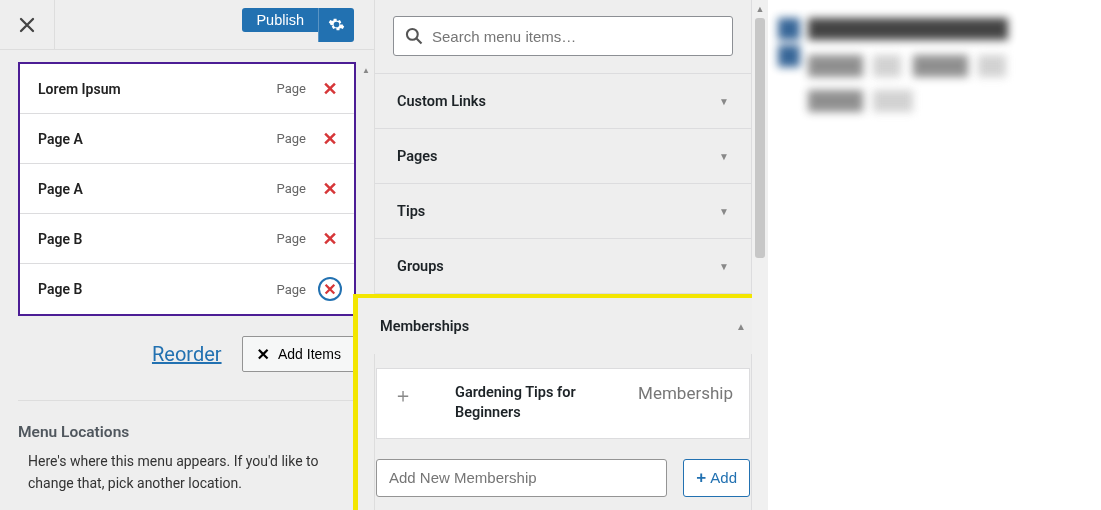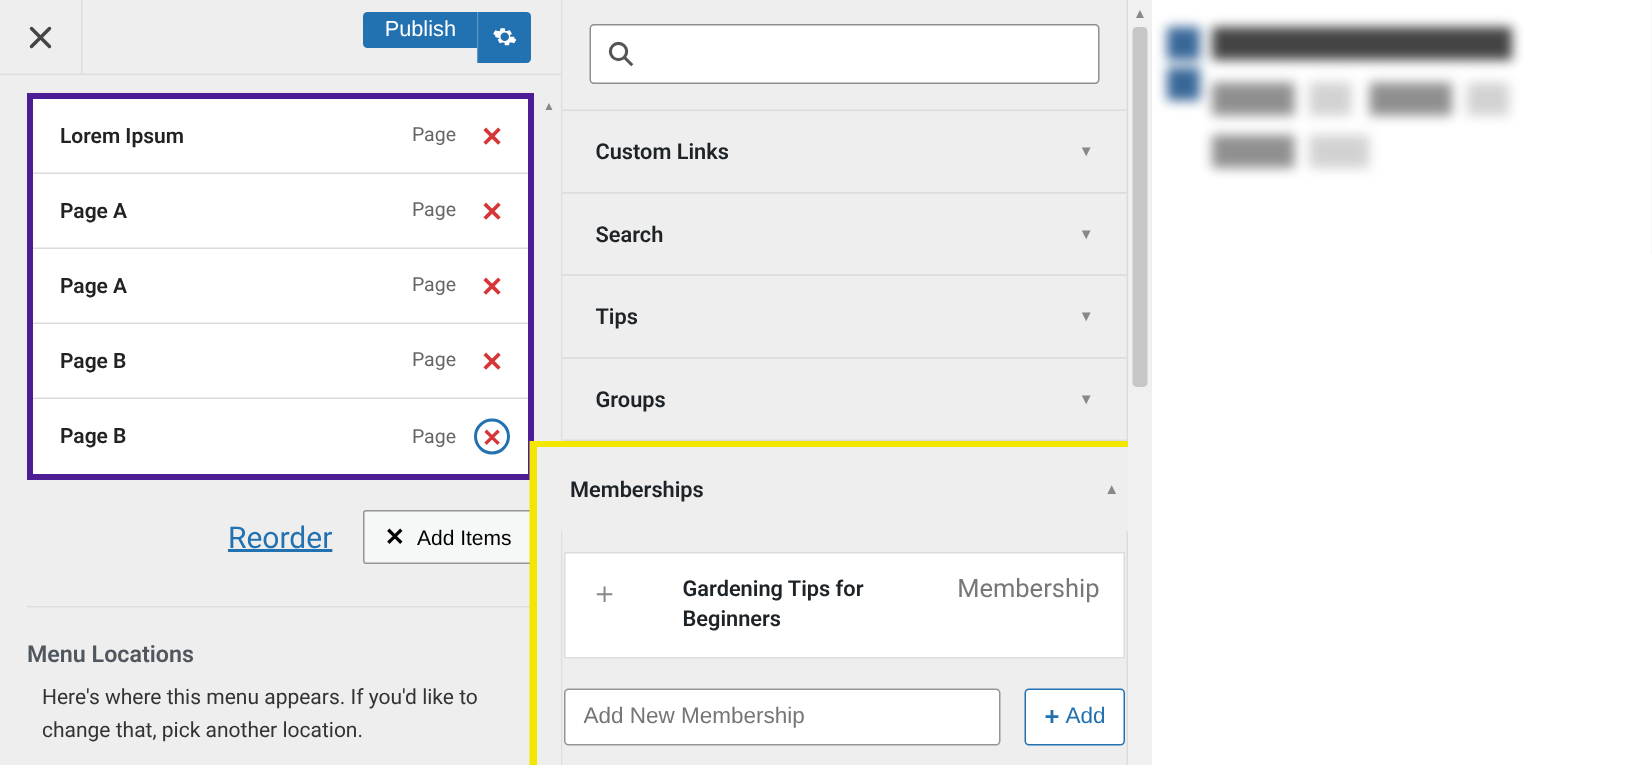--- a/index.html
+++ b/index.html
@@ -15,21 +15,21 @@
   
   .topbar { height:50px; display:flex; align-items:center; justify-content:space-between; border-bottom:1px solid #ddd; background:#eeeeee;}
   .close-box { width:55px; height:50px; display:flex; align-items:center; justify-content:center; border-right:1px solid #ddd; font-size:18px; color:#555;}
   .publish-group { display:flex; gap:0; padding-right:20px;}
   .publish-btn { background:#2271b1; color:#fff; border:0; height:24px; padding:0 14px; font-size:14.5px; display:flex; align-items:center; border-radius:3px 0 0 3px; cursor:pointer;}
   .publish-gear { background:#2271b1; color:#fff; border:0; width:36px; height:34px; display:flex; align-items:center; justify-content:center; border-radius:0 3px 3px 0; border-left:1px solid rgba(255,255,255,.25); cursor:pointer;}
   
   .left-body { position:relative; padding:0;}
   .scroll-left { position:absolute; right:0; top:0; width:16px; height:300px;}
   .scroll-left .su { position:absolute; top:0; left:0; width:16px; height:16px; display:flex; align-items:center; justify-content:center; font-size:8px; color:#888;}
-  .menu-list { margin:12px 18px 0 18px; background:#fff; border:4px solid #4c1d95;}
+  .menu-list { margin:12px 18px 0 18px; background:#fff; border:2px solid #4c1d95;}
   .menu-item { display:flex; align-items:center; justify-content:space-between; height:50px; padding:0 12px 0 18px; border-bottom:1px solid #dcdcde;}
   .menu-item:last-child { border-bottom:none;}
   .menu-item .title { font-weight:600; font-size:14px;}
   .menu-item .right { display:flex; align-items:center; gap:12px;}
   .menu-item .type { font-size:13px; color:#666;}
   .del { color:#d63638; font-weight:bold; font-size:18px; width:24px; height:24px; display:flex; align-items:center; justify-content:center;}
   .del.circled { border:2px solid #2271b1; border-radius:50%; width:24px; height:24px; font-size:16px;}
   .left-actions { display:flex; justify-content:flex-end; align-items:center; gap:20px; margin:20px 18px 0 18px;}
   .reorder-link { color:#2271b1; text-decoration:underline; font-size:20px;}
   .add-items-btn { background:#f6f7f7; border:1px solid #949494; height:36px; padding:0 14px; font-size:14px; display:flex; align-items:center; gap:8px; cursor:pointer; border-radius:2px;}
@@ -145,29 +145,30 @@
     </div>
   </div>
 
   <div class="col-mid">
     <div class="mid-body">
       <div class="search-wrap">
         <svg viewBox="0 0 24 24" fill="none" stroke="#555" stroke-width="2.5">
             <circle cx="10" cy="10" r="6.5"></circle>
             <line x1="15" y1="15" x2="21" y2="21"></line>
           </svg>
+        <input type="text" placeholder="Search menu items…" style="">
       </div>
 
       <div class="cat-list">
         <div class="cat-item">
           <span>Custom Links</span>
           <span class="chevdn">▼</span>
         </div>
         <div class="cat-item">
-          <span>Search</span>
+          <span>Pages</span>
           <span class="chevdn">▼</span>
         </div>
         <div class="cat-item">
           <span>Tips</span>
           <span class="chevdn">▼</span>
         </div>
         <div class="cat-item">
           <span>Groups</span>
           <span class="chevdn">▼</span>
         </div>

